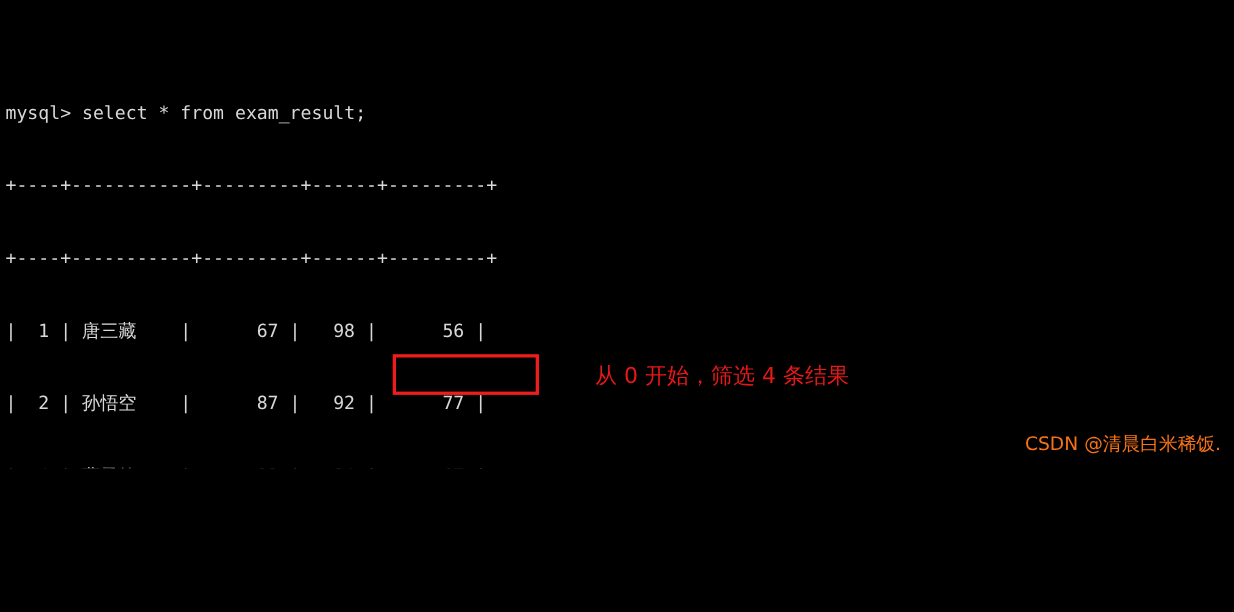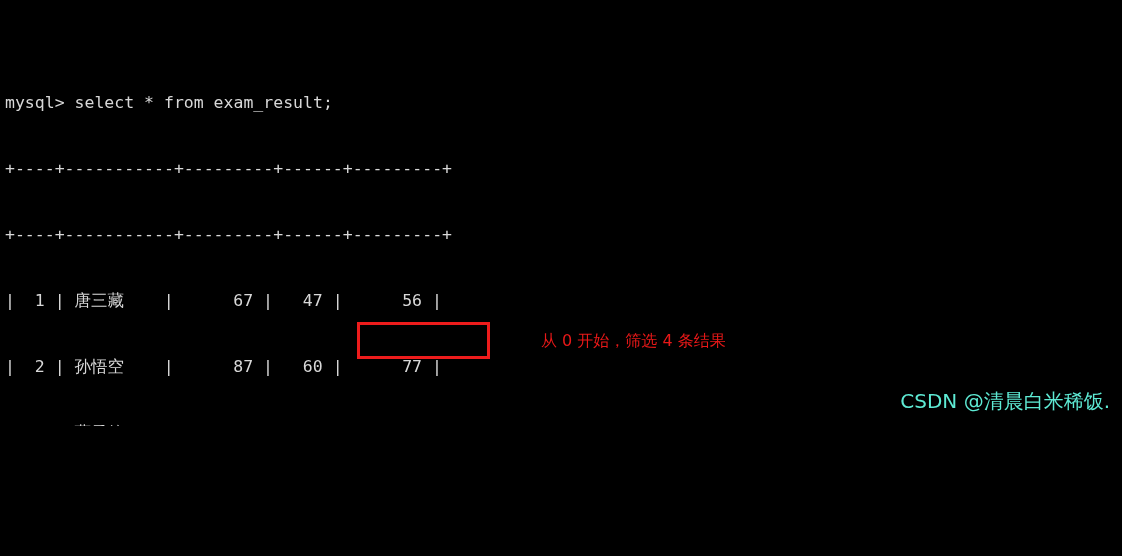--- a/index.html
+++ b/index.html
@@ -45,49 +45,49 @@
     border: 3px solid #ee1c1c;
     box-sizing: border-box;
     pointer-events: none;
   }
 
   #annotation {
     position: absolute;
     left: 541px;
     top: 329px;
     font-family: "DejaVu Sans", "Liberation Sans", sans-serif;
-    font-size: 16px;
+    font-size: 20px;
     line-height: 24px;
     color: #e81818;
     white-space: pre;
   }
 
   #watermark {
     position: absolute;
     right: 12px;
     bottom: 11px;
     font-family: "DejaVu Sans", "Liberation Sans", sans-serif;
-    font-size: 20px;
-    color: #5eead4;
+    font-size: 17px;
+    color: #f97316;
     white-space: pre;
   }
 </style>
 </head>
 <body>
 
 <div id="screen">
 
   <div id="terminal">
 
     
     <div class="line">mysql&gt; select * from exam_result;</div>
     <div class="line">+----+-----------+---------+------+---------+</div>
     <div class="line">+----+-----------+---------+------+---------+</div>
-    <div class="line">|  1 | 唐三藏    |      67 |   47 |      56 |</div>
-    <div class="line">|  2 | 孙悟空    |      87 |   60 |      77 |</div>
+    <div class="line">|  1 | 唐三藏    |      67 |   98 |      56 |</div>
+    <div class="line">|  2 | 孙悟空    |      87 |   92 |      77 |</div>
     <div class="line">|  4 | 曹孟德    |      82 |   84 |      67 |</div>
     
     
     
     
     
     
 
     
 

